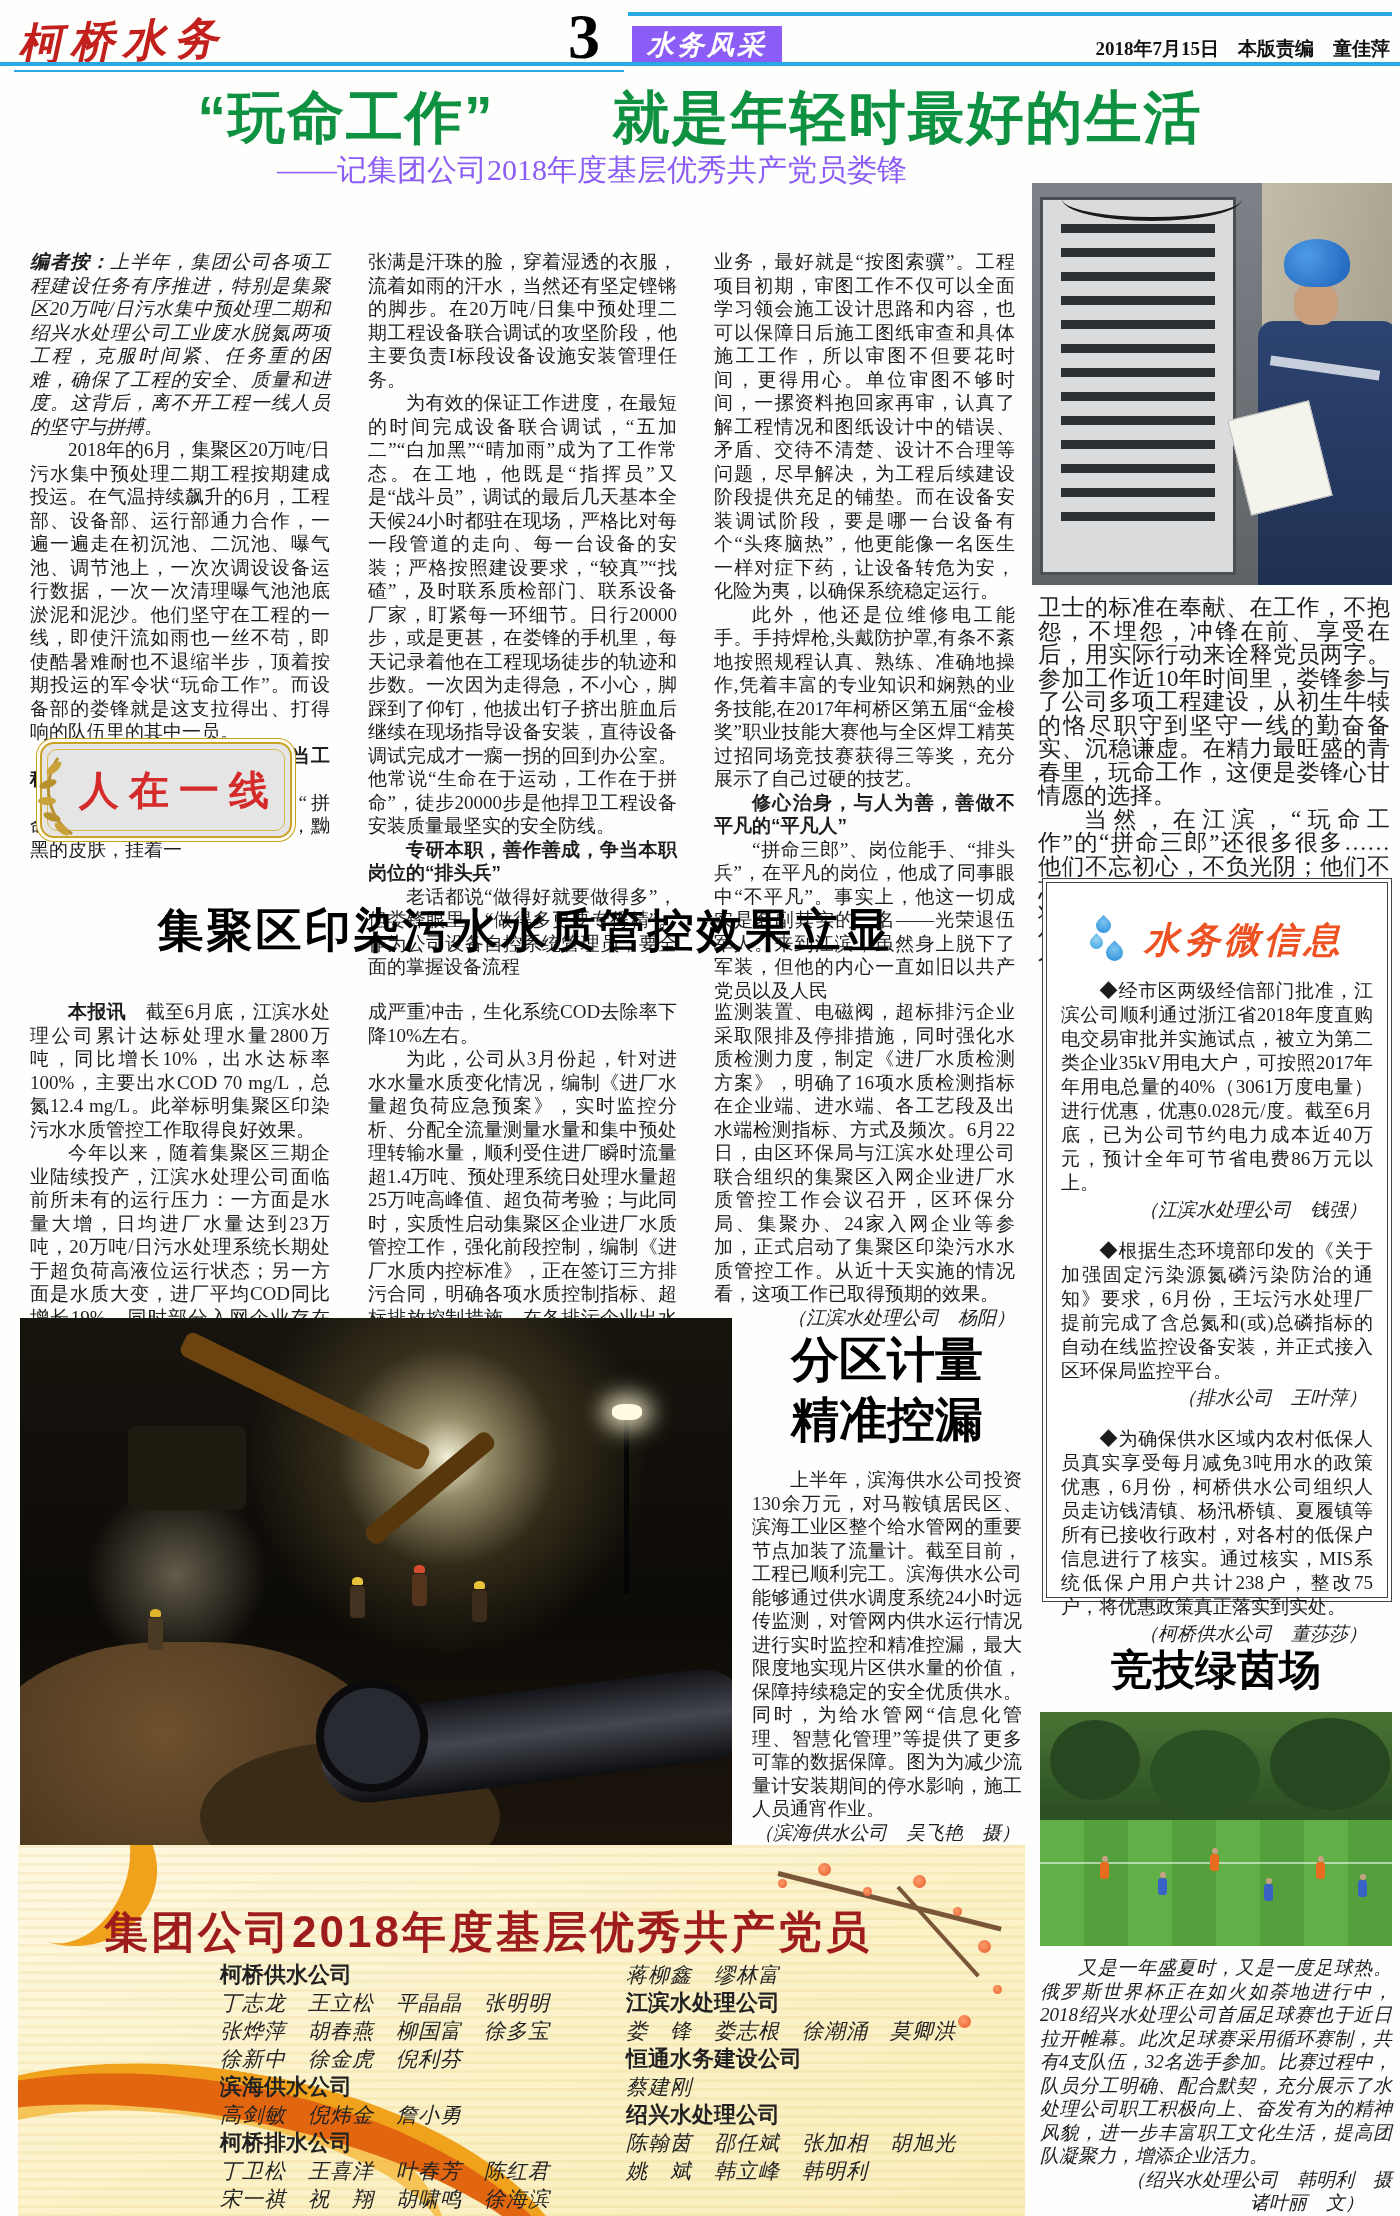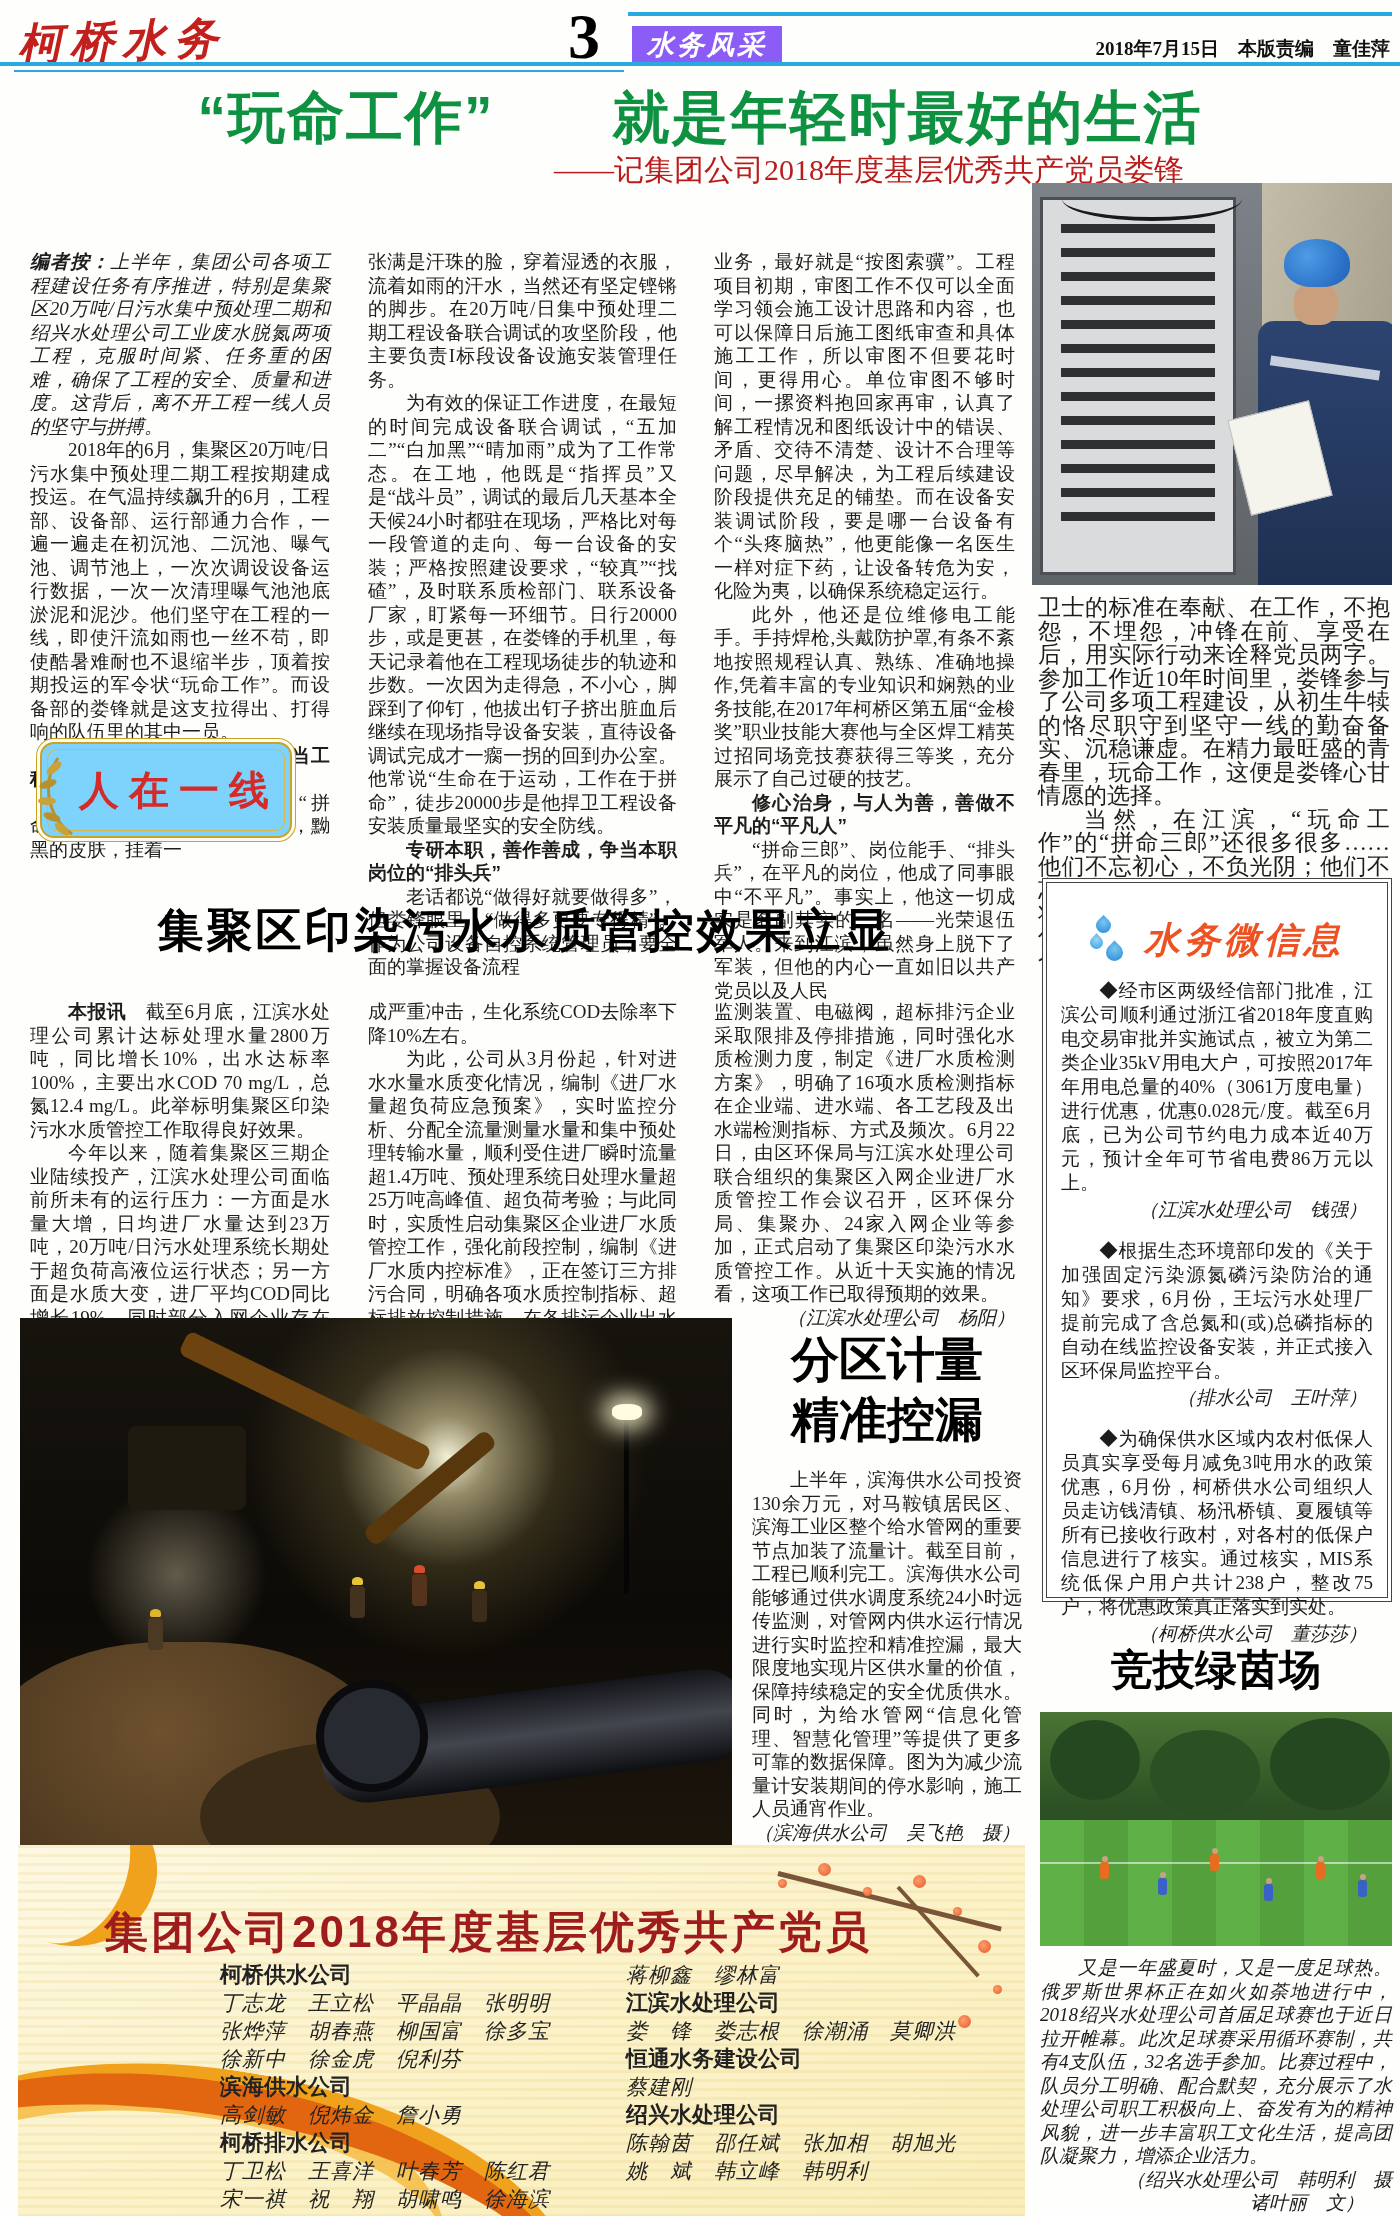--- a/index.html
+++ b/index.html
@@ -12,29 +12,29 @@
   .pagenum{left:568px;top:0px;font-size:64px;font-weight:900;font-family:"Liberation Serif",serif;color:#000;}
   .secbox{left:632px;top:26px;width:150px;height:38px;background:#8b5cf6;color:#fff;
           font-size:27px;font-weight:bold;font-style:italic;text-align:center;line-height:38px;letter-spacing:3px;}
   .toprule{left:628px;top:12px;width:764px;height:4px;background:#29a9e1;}
   .dateline{left:0;top:36px;width:1390px;text-align:right;font-size:19px;font-weight:bold;color:#111;}
   .mainrule{left:0;top:62px;width:1400px;height:4px;background:#29a9e1;}
   .mainrule2{left:14px;top:70px;width:610px;height:2px;background:#29a9e1;}
   
   .a1-headline{left:0;top:80px;width:1400px;text-align:center;font-size:57px;font-weight:900;
                color:#0e9140;font-family:"Liberation Sans",sans-serif;letter-spacing:2px;}
-  .a1-subtitle{left:0;top:150px;width:1184px;text-align:right;font-size:30px;color:#b91c1c;}
+  .a1-subtitle{left:0;top:150px;width:1184px;text-align:center;font-size:30px;color:#8b5cf6;}
   .col{position:absolute;text-align:justify;font-size:19px;line-height:23.5px;color:#1d1d1d;}
   .col p{margin:0;text-indent:2em;}
   .col p.noind{text-indent:0;}
   .subhead{font-family:"Liberation Sans",sans-serif;font-weight:bold;}
   .kai{font-style:italic;}
   .byline{text-align:right;font-style:italic;text-indent:0 !important;}
   
-  .badge{left:40px;top:742px;width:248px;height:92px;background:#7dd3fc;border:2px solid #c9a227;
+  .badge{left:40px;top:742px;width:248px;height:92px;background:#e5e5e5;border:2px solid #c9a227;
          border-radius:14px;box-shadow:0 0 0 3px #fffdf2, 0 0 0 4px #c9a227;}
   .badge-inner{position:absolute;left:5px;top:5px;right:5px;bottom:5px;border:1px solid #d8b84a;border-radius:10px;
          display:flex;align-items:center;justify-content:center;}
   .badge-text{font-size:40px;font-weight:900;color:#d42a2a;letter-spacing:10px;font-family:"Liberation Sans",sans-serif;padding-left:26px;}
   .laurel{position:absolute;left:-14px;top:4px;}
   
   .photo{overflow:hidden;position:absolute;}
   .worker-photo{left:1032px;top:183px;width:360px;height:402px;background:linear-gradient(100deg,#b3ac99,#cac3ae 45%,#a09a88);}
   .wp-cab{position:absolute;left:-8px;top:0;width:238px;height:402px;background:linear-gradient(#7d8288,#5e6368);}
   .wp-panel{position:absolute;left:16px;top:14px;width:190px;height:372px;background:#d9dbdc;border:3px solid #4c5054;}

